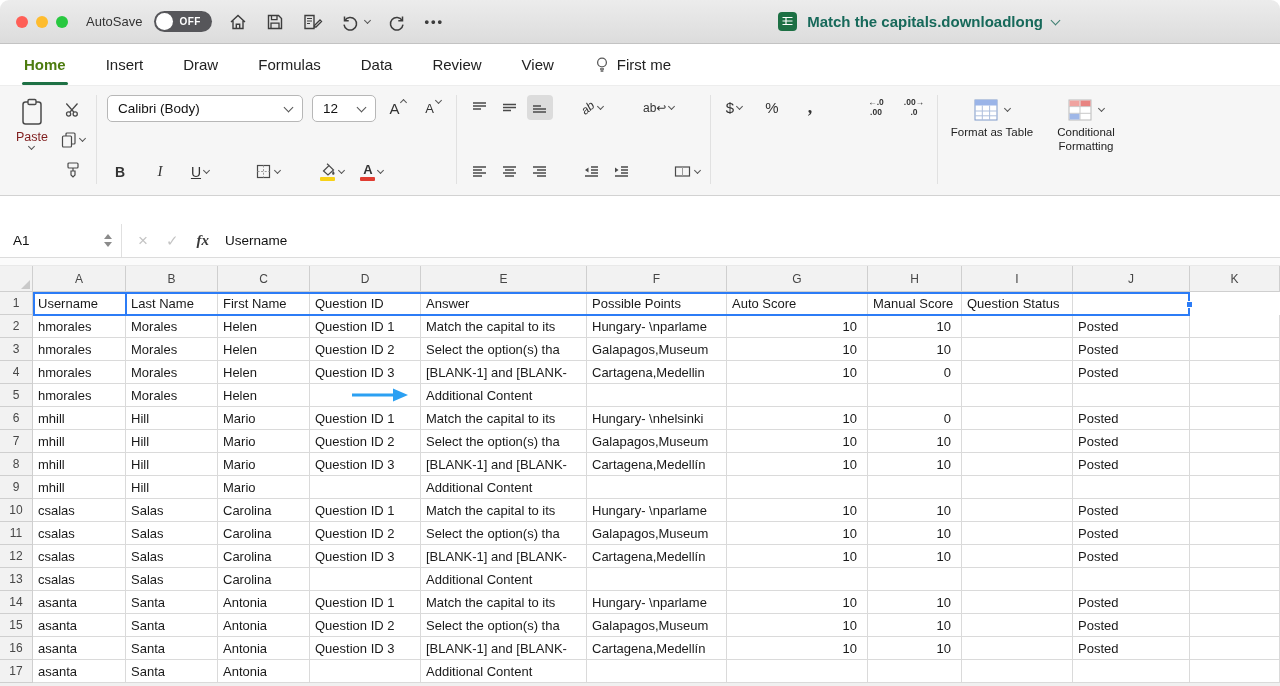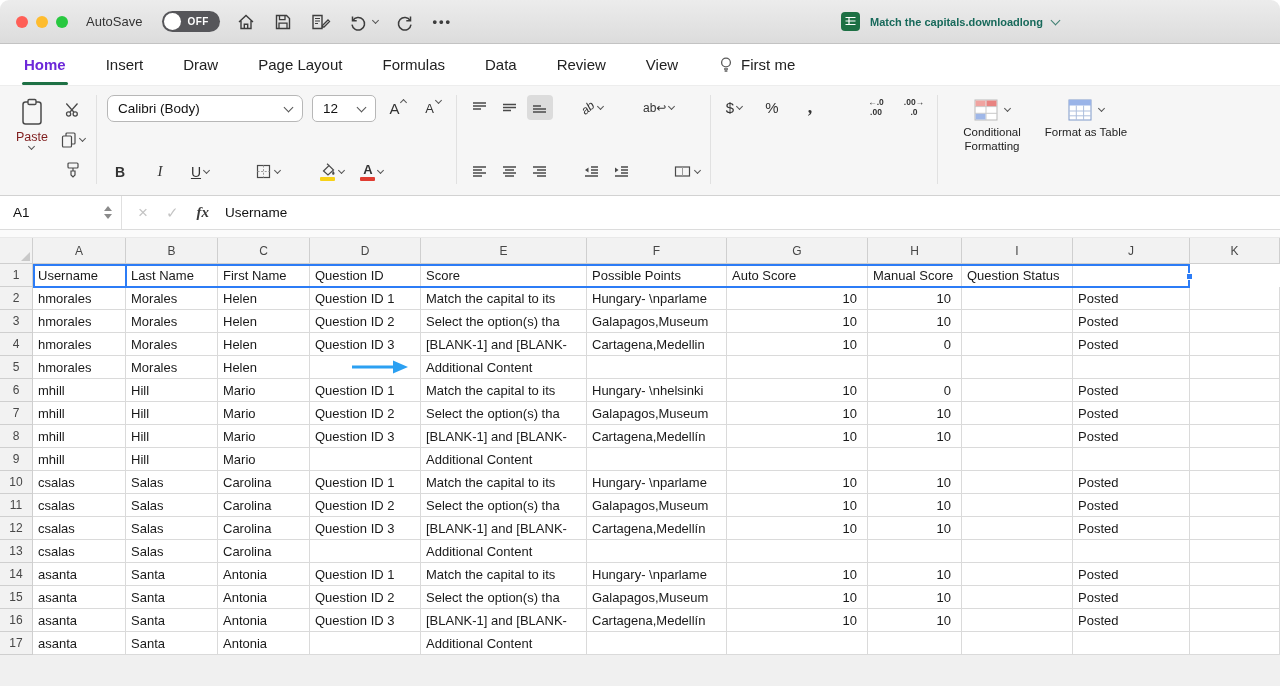--- a/index.html
+++ b/index.html
@@ -5,41 +5,41 @@
   *{box-sizing:border-box;margin:0;padding:0;}
   html,body{width:1280px;height:686px;}
   body{font-family:"Liberation Sans",sans-serif;background:#fff;overflow:hidden;font-size:13px;color:#1a1a1a;}
   .window{width:1280px;height:686px;border-radius:9px 9px 0 0;overflow:hidden;background:#fff;display:flex;flex-direction:column;}
 
   
   .titlebar{height:44px;flex:0 0 44px;background:linear-gradient(#ececec,#dcdcdc);border-bottom:1px solid #c3c3c3;display:flex;align-items:center;padding:0 16px;}
   .lights{display:flex;gap:8px;margin-right:18px;}
   .light{width:12px;height:12px;border-radius:50%;}
   .red{background:#ff5f57}.yellow{background:#febc2e}.green{background:#28c840}
-  .autosave{display:flex;align-items:center;gap:20px;margin-right:16px;}
+  .autosave{display:flex;align-items:center;gap:12px;margin-right:16px;}
   .autosave-label{font-size:13px;color:#333;}
   .toggle{width:58px;height:21px;border-radius:11px;background:#56565a;display:flex;align-items:center;padding:2px 6px 2px 2px;gap:6px;}
   .knob{width:17px;height:17px;border-radius:50%;background:#fff;}
   .toggle-state{color:#fff;font-size:10px;font-weight:bold;letter-spacing:.5px;}
   .tb-icons{display:flex;align-items:center;gap:17px;color:#3d3d3d;}
   .tb-ic{height:24px;display:flex;align-items:center;justify-content:center;}
   .ellipsis{font-size:13px;letter-spacing:2px;color:#3d3d3d;font-weight:bold;}
-  .title-group{margin-left:auto;margin-right:205px;display:flex;align-items:center;gap:9px;color:#17695a;font-size:11px;font-weight:600;}
+  .title-group{margin-left:auto;margin-right:205px;display:flex;align-items:center;gap:9px;color:#17695a;font-size:15px;font-weight:600;}
 
   
   .cv{width:7px;height:7px;border-right:1.6px solid #555;border-bottom:1.6px solid #555;display:inline-block;flex:0 0 auto;}
   .cv.down{transform:rotate(45deg);margin-top:-3px;}
   .cv.up{transform:rotate(225deg);margin-bottom:-3px;}
   .cv.small{width:5px;height:5px;}
   .cv.teal{border-color:#3e7f72;}
 
   
   .tabs{height:42px;flex:0 0 42px;background:#fff;display:flex;align-items:stretch;padding-left:22px;gap:36px;border-bottom:1px solid #ededed;}
   .tab{display:flex;align-items:center;gap:7px;font-size:15px;color:#222;position:relative;padding:0 2px;}
-  .tab.active{color:#6d28d9;font-weight:bold;}
+  .tab.active{color:#4d7c0f;font-weight:bold;}
   .tab.active::after{content:"";position:absolute;left:0;right:0;bottom:0;height:3px;background:#1e7145;border-radius:2px;}
 
   
   .ribbon{height:110px;flex:0 0 110px;background:#f6f6f6;border-bottom:1px solid #d2d2d2;display:flex;align-items:stretch;padding:9px 8px 11px 16px;}
   .vdiv{width:1px;background:#e1e1e1;margin:0 10px;}
   .rgroup{display:flex;flex-direction:column;justify-content:space-between;}
   .rrow{display:flex;align-items:center;gap:9px;}
   .combo{background:#fff;border:1px solid #b7b7b7;border-radius:5px;height:27px;display:flex;align-items:center;padding:0 10px;gap:8px;font-size:13.5px;color:#111;}
   .combo .cv{margin-left:auto;}
   .ibtn{min-width:26px;height:25px;display:flex;align-items:center;justify-content:center;border-radius:4px;color:#333;gap:3px;}
@@ -53,21 +53,21 @@
   .paste-group{flex-direction:row;gap:12px;justify-content:flex-start;}
   .paste-btn{display:flex;flex-direction:column;align-items:center;gap:3px;font-size:12.5px;color:#7f1d1d;padding-top:2px;}
   .clip-col{display:flex;flex-direction:column;justify-content:space-between;padding:2px 0;}
   .decimal{font-size:8.5px;line-height:1.15;text-align:center;color:#333;font-weight:600;}
   .rot{display:inline-block;transform:rotate(-40deg);font-size:12px;font-style:italic;}
   .bigbtn{width:88px;display:flex;flex-direction:column;align-items:center;gap:4px;font-size:11.5px;color:#222;text-align:center;line-height:1.2;}
   .bigbtn-top{display:flex;align-items:center;gap:6px;}
   .styles-group{flex-direction:row;gap:6px;align-items:flex-start;padding-top:3px;}
 
   
-  .fbar{height:34px;flex:0 0 34px;background:#fff;border-bottom:1px solid #dcdcdc;display:flex;align-items:stretch;}
+  .fbar{height:34px;flex:0 0 34px;background:#fff;border-bottom:1px solid #dcdcdc;display:flex;align-items:stretch;margin-top:28px;}
   .namebox{width:122px;display:flex;align-items:center;padding:0 6px 0 13px;border-right:1px solid #e0e0e0;font-size:13.5px;color:#111;}
   .stepper{margin-left:auto;display:flex;flex-direction:column;gap:3px;align-items:center;padding-right:3px;}
   .tri{width:0;height:0;border-left:4px solid transparent;border-right:4px solid transparent;}
   .tri.up{border-bottom:5px solid #8b8b8b;}
   .tri.dn{border-top:5px solid #8b8b8b;}
   .fb-icons{display:flex;align-items:center;gap:18px;padding:0 16px;}
   .fb-x{color:#c4c4c4;font-size:17px;}
   .fb-check{color:#c4c4c4;font-size:15px;}
   .fx{font-family:"Liberation Serif",serif;font-style:italic;font-weight:600;color:#3a3a3a;font-size:15px;}
   .fvalue{display:flex;align-items:center;font-size:13.5px;color:#111;}
@@ -158,23 +158,20 @@
     <span class="tab active">
         <span>Home</span>
       </span>
     <span class="tab">
         <span>Insert</span>
       </span>
     <span class="tab">
         <span>Draw</span>
       </span>
     <span class="tab">
-        <span>Page Layout</span>
-      </span>
-    <span class="tab">
         <span>Formulas</span>
       </span>
     <span class="tab">
         <span>Data</span>
       </span>
     <span class="tab">
         <span>Review</span>
       </span>
     <span class="tab">
         <span>View</span>
@@ -220,21 +217,21 @@
               <path d="M8 7v3 M6 10h4v4l-2 2-2-2z" fill="none" stroke="#4a4a4a" stroke-width="1.2"></path>
             </svg>
         </span>
       </div>
     </div>
 
     <div class="vdiv"></div>
 
     <div class="rgroup">
       <div class="rrow">
-        <div class="combo" style="width:196px;border-radius:7px;">
+        <div class="combo" style="width:196px;">
           <span>Calibri (Body)</span>
           <i class="cv down"></i>
         </div>
         <div class="combo" style="width:64px;">
           <span>12</span>
           <i class="cv down"></i>
         </div>
         <span class="ibtn">
             <span class="fontsz">
               <span>A</span>
@@ -381,43 +378,43 @@
               <div>.00→</div>
               <div>.0</div>
             </span>
           </span>
       </div>
     </div>
 
     <div class="vdiv"></div>
 
     <div class="rgroup styles-group">
+      <div class="bigbtn">
+        <div class="bigbtn-top">
+          <svg class="ic" width="26" height="24" viewBox="0 0 26 24">
+              <rect x="2" y="2" width="22" height="20" fill="#fff" stroke="#7e99c9"></rect>
+              <rect x="2" y="2" width="22" height="5.5" fill="#9ab4e8"></rect>
+              <path d="M2 13h22M2 17.8h22M9.3 7.5V22M16.6 7.5V22" stroke="#aebfdd"></path>
+            </svg>
+          <i class="cv down small"></i>
+        </div>
+        <span>Format as Table</span>
+      </div>
       <div class="bigbtn">
         <div class="bigbtn-top">
           <svg class="ic" width="26" height="24" viewBox="0 0 26 24">
               <rect x="2" y="2" width="22" height="20" fill="#fff" stroke="#b9b9b9"></rect>
               <path d="M2 8.6h22M2 15.3h22M13 2v20" stroke="#c9c9c9"></path>
               <rect x="2.5" y="2.5" width="10" height="5.6" fill="#f0a3a0"></rect>
               <rect x="13.5" y="2.5" width="10" height="5.6" fill="#e88381"></rect>
               <rect x="2.5" y="15.8" width="10" height="5.7" fill="#9fb7e8"></rect>
             </svg>
           <i class="cv down small"></i>
         </div>
         <span>Conditional Formatting</span>
-      </div>
-      <div class="bigbtn">
-        <div class="bigbtn-top">
-          <svg class="ic" width="26" height="24" viewBox="0 0 26 24">
-              <rect x="2" y="2" width="22" height="20" fill="#fff" stroke="#7e99c9"></rect>
-              <rect x="2" y="2" width="22" height="5.5" fill="#9ab4e8"></rect>
-              <path d="M2 13h22M2 17.8h22M9.3 7.5V22M16.6 7.5V22" stroke="#aebfdd"></path>
-            </svg>
-          <i class="cv down small"></i>
-        </div>
-        <span>Format as Table</span>
       </div>
     </div>
   </div>
 
   <div class="fbar">
     <div class="namebox">
       <span>A1</span>
       <span class="stepper">
         <i class="tri up"></i>
         <i class="tri dn"></i>
@@ -457,21 +454,21 @@
       <line x1="2" y1="9" x2="43" y2="9" stroke="#2ba0f2" stroke-width="2.8"></line>
       <polygon points="43,2.5 58,9 43,15.5" fill="#2ba0f2"></polygon>
     </svg>
 
   <div class="grow">
         <div class="cell-h">1</div>
         <div class="cell">Username</div>
         <div class="cell">Last Name</div>
         <div class="cell">First Name</div>
         <div class="cell">Question ID</div>
-        <div class="cell">Score</div>
+        <div class="cell">Answer</div>
         <div class="cell">Possible Points</div>
         <div class="cell">Auto Score</div>
         <div class="cell">Manual Score</div>
         <div class="cell">Question Status</div>
         <div class="cell"></div>
       </div>
       <div class="grow">
         <div class="cell-h">2</div>
         <div class="cell">hmorales</div>
         <div class="cell">Morales</div>

